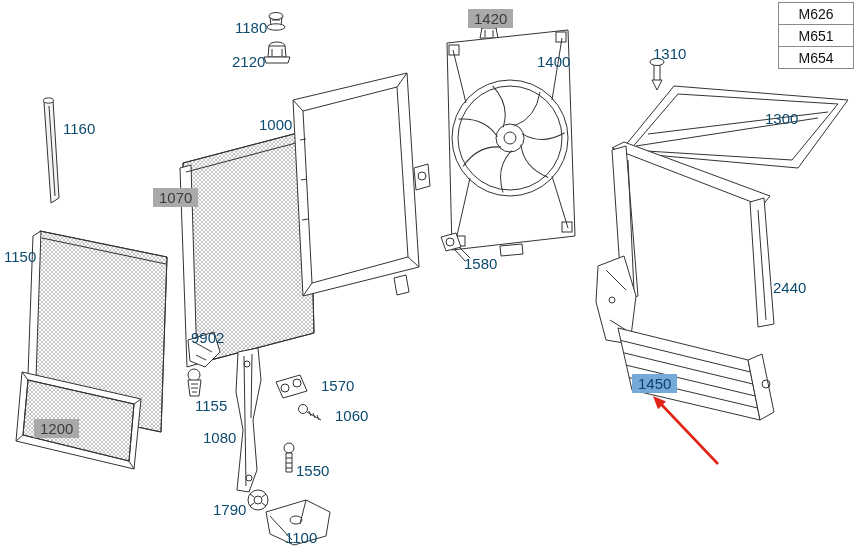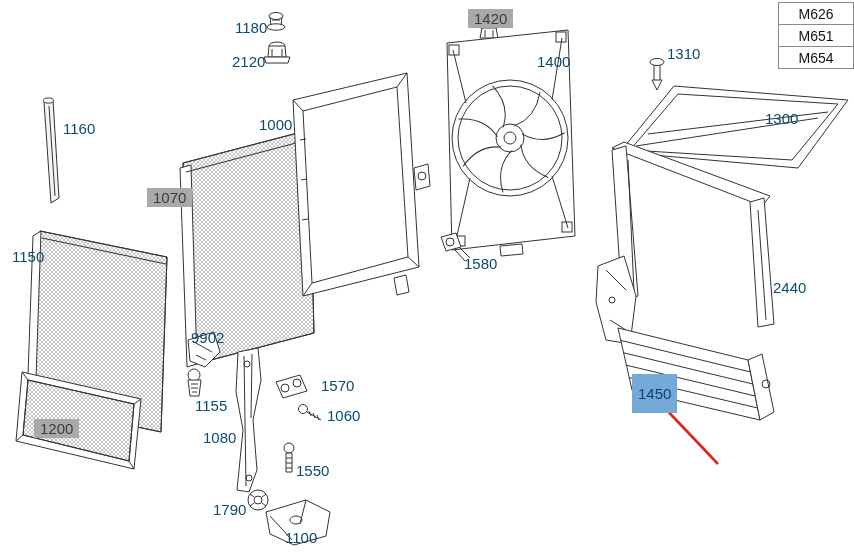--- a/index.html
+++ b/index.html
@@ -1,20 +1,20 @@
 <!DOCTYPE html>
 <html><head>
 <meta charset="utf-8">
 <style>
   html,body{margin:0;padding:0;background:#fff;font-family:"Liberation Sans",sans-serif;}
   .stage{position:relative;width:854px;height:558px;background:#ffffff;overflow:hidden;}
   svg.art{position:absolute;left:0;top:0;}
   .lbl{position:absolute;font-size:15px;color:#0c4a6e;line-height:1;padding:2px 3px;white-space:nowrap;}
   .lbl.g{background:#a9a9a9;color:#3c3c3c;padding:2px 6px;}
-  .lbl.b{background:#74a9d8;color:#12406f;padding:12px 6px;}
+  .lbl.b{background:#74a9d8;color:#12406f;padding:2px 6px;}
   .code-table{position:absolute;left:778px;top:2px;width:74px;border:1px solid #8a8a8a;background:#fff;}
   .code-table .row{height:21px;display:flex;align-items:center;justify-content:center;font-size:14px;color:#111;border-bottom:1px solid #8a8a8a;}
   .code-table .row:last-child{border-bottom:none;}
 </style>
 </head>
 <body>
 
 <div class="stage">
 
   <svg class="art" width="854" height="558" viewBox="0 0 854 558" fill="none" stroke="#333" stroke-width="1">
@@ -227,32 +227,32 @@
     <g>
       <line x1="718" y1="464" x2="661" y2="404" stroke="#e02417" stroke-width="2.6"></line>
       <polygon points="653,396 666,401.6 658,409.2" fill="#e02417" stroke="none"></polygon>
     </g>
   </svg>
 
   <div class="lbl" style="left:232px;top:18px">1180</div>
   <div class="lbl" style="left:229px;top:52px">2120</div>
   <div class="lbl" style="left:60px;top:119px">1160</div>
   <div class="lbl" style="left:256px;top:115px">1000</div>
-  <div class="lbl g" style="left:147px;top:188px">1070</div>
-  <div class="lbl" style="left:9px;top:247px">1150</div>
+  <div class="lbl g" style="left:153px;top:188px">1070</div>
+  <div class="lbl" style="left:1px;top:247px">1150</div>
   <div class="lbl g" style="left:468px;top:9px">1420</div>
   <div class="lbl" style="left:534px;top:52px">1400</div>
-  <div class="lbl" style="left:664px;top:44px">1310</div>
+  <div class="lbl" style="left:650px;top:44px">1310</div>
   <div class="lbl" style="left:762px;top:109px">1300</div>
   <div class="lbl" style="left:770px;top:278px">2440</div>
   <div class="lbl" style="left:461px;top:254px">1580</div>
   <div class="lbl" style="left:188px;top:328px">9902</div>
   <div class="lbl" style="left:192px;top:396px">1155</div>
   <div class="lbl" style="left:318px;top:376px">1570</div>
-  <div class="lbl" style="left:324px;top:406px">1060</div>
+  <div class="lbl" style="left:332px;top:406px">1060</div>
   <div class="lbl" style="left:200px;top:428px">1080</div>
   <div class="lbl" style="left:293px;top:461px">1550</div>
   <div class="lbl" style="left:210px;top:500px">1790</div>
   <div class="lbl" style="left:282px;top:528px">1100</div>
   <div class="lbl g" style="left:34px;top:419px">1200</div>
   <div class="lbl b" style="left:632px;top:374px">1450</div>
 
   <div class="code-table">
     <div class="row">M626</div>
     <div class="row">M651</div>

